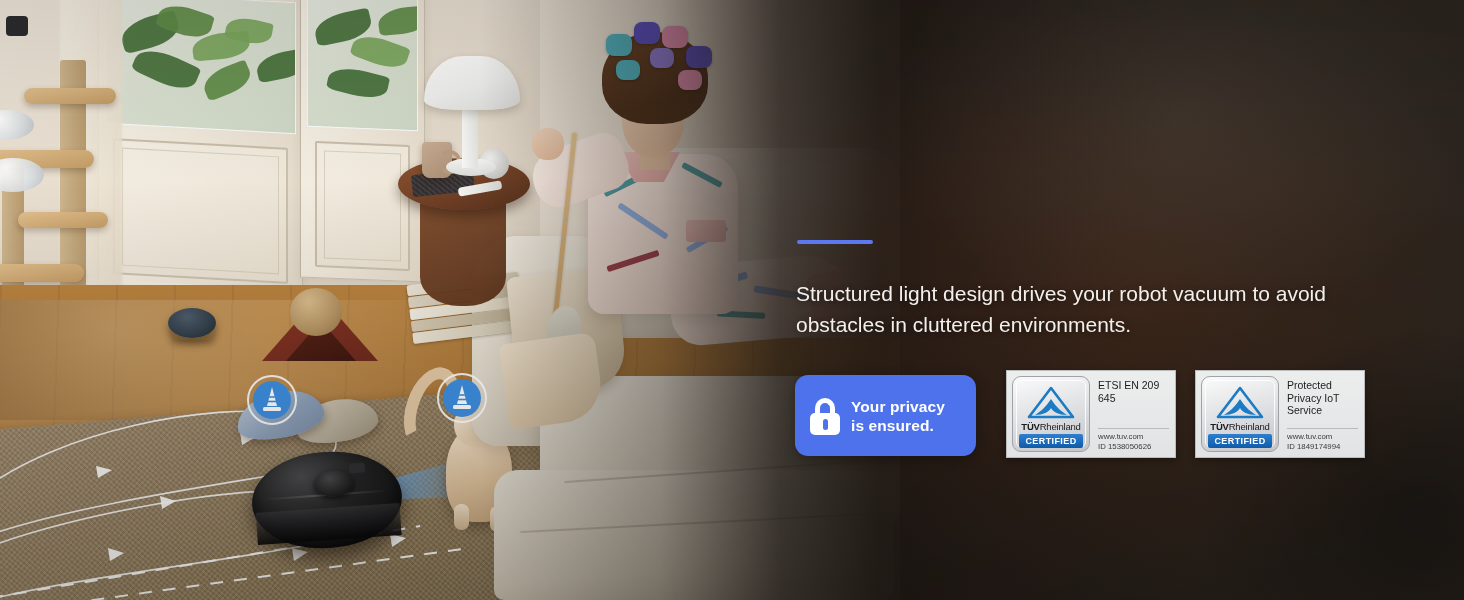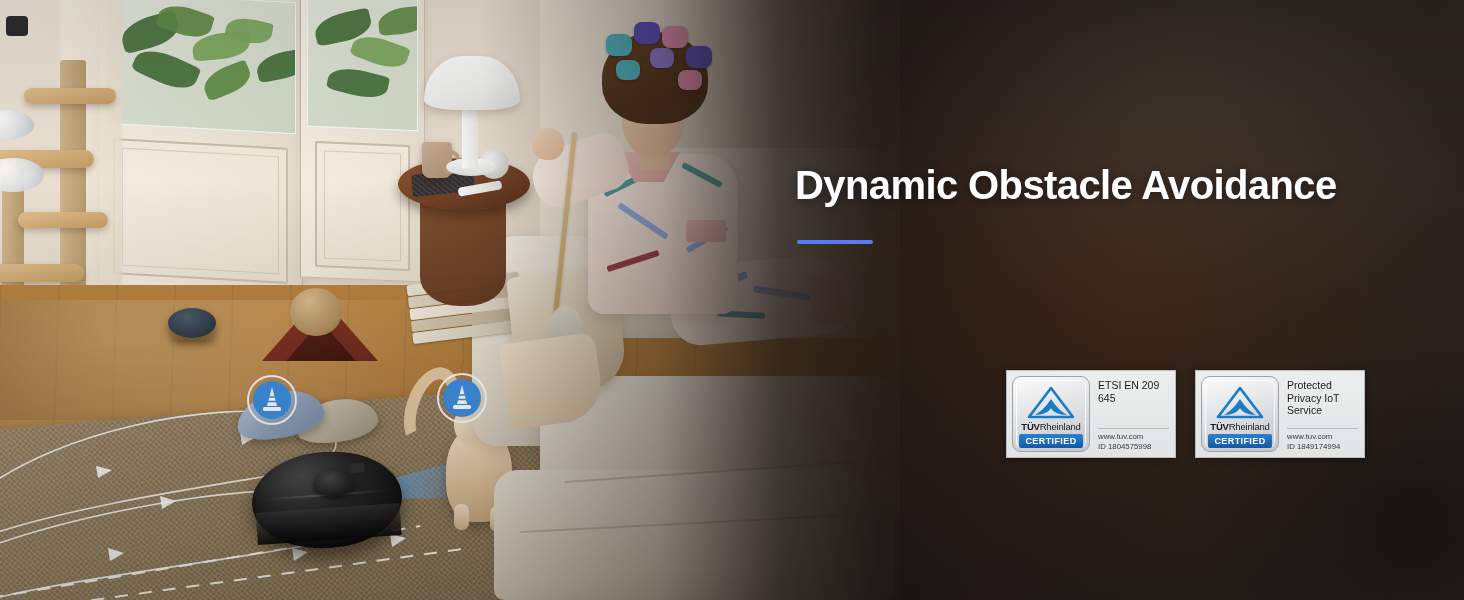--- a/index.html
+++ b/index.html
@@ -620,40 +620,51 @@
         </g>
       </svg>
     </div>
 
     <div class="fade"></div>
     <div class="fade2"></div>
   </div>
 
   <div class="content">
 
-    <div class="headline">Dynamic Obstacle Avoidance</div>
     <div class="rule"></div>
-
+    <div class="subtext">Structured light design drives your robot vacuum to avoid obstacles in cluttered environments.</div>
+
+    <div class="privacy">
+      <div class="lock">
+        <div class="lock-sh"></div>
+        <div class="lock-bd"></div>
+        <div class="lock-kh"></div>
+      </div>
+      <div class="privacy-text">
+        <div>Your privacy</div>
+        <div>is ensured.</div>
+      </div>
+    </div>
 
     <div class="tuv tuv-1">
       <div class="tuv-logo">
         <div class="tuv-tri">
           <svg viewBox="0 0 50 34" width="50" height="34">
             <path d="M25 2 L47 31 L3 31 Z" fill="none" stroke="#1B7BC4" stroke-width="2.6" stroke-linejoin="round"></path>
             <path d="M25 13 C20 21, 14 26, 9 29 C17 29, 23 26, 25 22 C27 26, 33 29, 41 29 C36 26, 30 21, 25 13 Z" fill="#1B7BC4"></path>
           </svg>
         </div>
         <div class="tuv-name"><span>TÜV</span><span class="thin">Rheinland</span></div>
         <div class="tuv-cert">CERTIFIED</div>
       </div>
       <div class="tuv-right">
         <div class="tuv-title">ETSI EN 209 645</div>
         <div class="tuv-foot">
           <div>www.tuv.com</div>
-          <div>ID  1804575998</div>
+          <div>ID  1538050626</div>
         </div>
       </div>
     </div>
 
     <div class="tuv tuv-2">
       <div class="tuv-logo">
         <div class="tuv-tri">
           <svg viewBox="0 0 50 34" width="50" height="34">
             <path d="M25 2 L47 31 L3 31 Z" fill="none" stroke="#1B7BC4" stroke-width="2.6" stroke-linejoin="round"></path>
             <path d="M25 13 C20 21, 14 26, 9 29 C17 29, 23 26, 25 22 C27 26, 33 29, 41 29 C36 26, 30 21, 25 13 Z" fill="#1B7BC4"></path>

